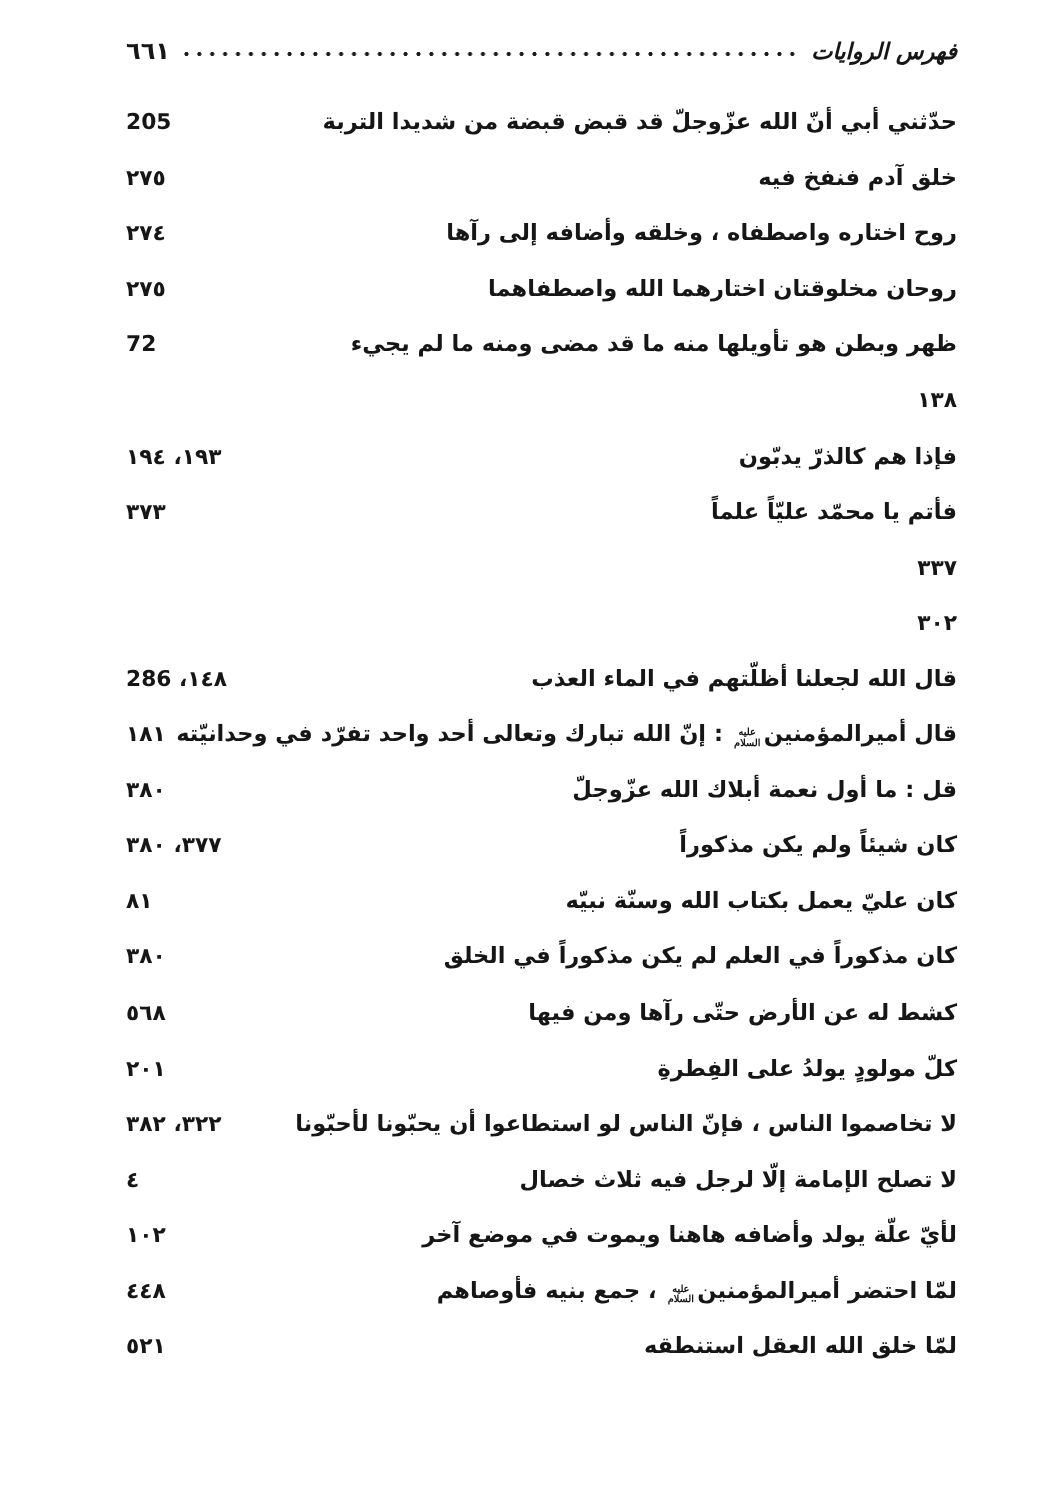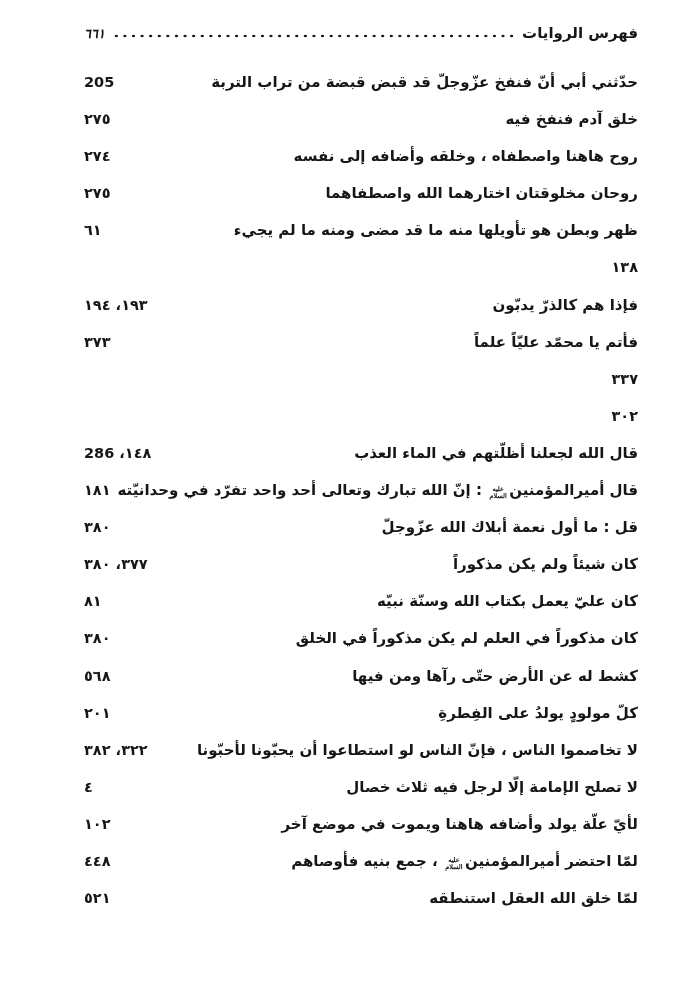--- a/index.html
+++ b/index.html
@@ -25,35 +25,35 @@
   .index-header {
     display: flex;
     align-items: baseline;
     font-weight: bold;
     font-size: 15px;
     height: 24px;
   }
   .index-title {
     white-space: nowrap;
     letter-spacing: 0.2px;
+    font-style: italic;
   }
   .dot-leader {
     flex: 1 1 auto;
     height: 12px;
     margin: 0 7px;
     align-self: center;
     background-image: radial-gradient(circle, #191919 1.15px, rgba(0,0,0,0) 1.6px);
     background-size: 8.6px 12px;
     background-repeat: repeat-x;
     background-position: left center;
   }
   .header-page-number {
     white-space: nowrap;
-    font-size: 13px;
-    font-style: italic;
+    font-size: 16px;
   }
   .entries {
     margin-top: 24px;
   }
   .entry-row {
     display: flex;
     justify-content: space-between;
     align-items: baseline;
     height: 37.1px;
     font-weight: bold;
@@ -86,38 +86,38 @@
 
 <div class="page">
   <div class="index-header">
     <span class="index-title">فهرس الروايات</span>
     <span class="dot-leader"></span>
     <span class="header-page-number">٦٦١</span>
   </div>
 
   <div class="entries" id="entries">
       <div class="entry-row">
-        <span class="entry-text">حدّثني أبي أنّ فنفخ عزّوجلّ قد قبض قبضة من تراب التربة</span>
+        <span class="entry-text">حدّثني أبي أنّ الله عزّوجلّ قد قبض قبضة من شديدا التربة</span>
         <span class="entry-pages">205</span>
       </div>
       <div class="entry-row">
         <span class="entry-text">خلق آدم فنفخ فيه</span>
         <span class="entry-pages">٢٧٥</span>
       </div>
       <div class="entry-row">
-        <span class="entry-text">روح هاهنا واصطفاه ، وخلقه وأضافه إلى نفسه</span>
+        <span class="entry-text">روح اختاره واصطفاه ، وخلقه وأضافه إلى رآها</span>
         <span class="entry-pages">٢٧٤</span>
       </div>
       <div class="entry-row">
         <span class="entry-text">روحان مخلوقتان اختارهما الله واصطفاهما</span>
         <span class="entry-pages">٢٧٥</span>
       </div>
       <div class="entry-row">
         <span class="entry-text">ظهر وبطن هو تأويلها منه ما قد مضى ومنه ما لم يجيء</span>
-        <span class="entry-pages">٦١</span>
+        <span class="entry-pages">72</span>
       </div>
       <div class="entry-row">
         <span class="entry-pages">١٣٨</span>
       </div>
       <div class="entry-row">
         <span class="entry-text">فإذا هم كالذرّ يدبّون</span>
         <span class="entry-pages">١٩٣، ١٩٤</span>
       </div>
       <div class="entry-row">
         <span class="entry-text">فأتم يا محمّد عليّاً علماً</span>

